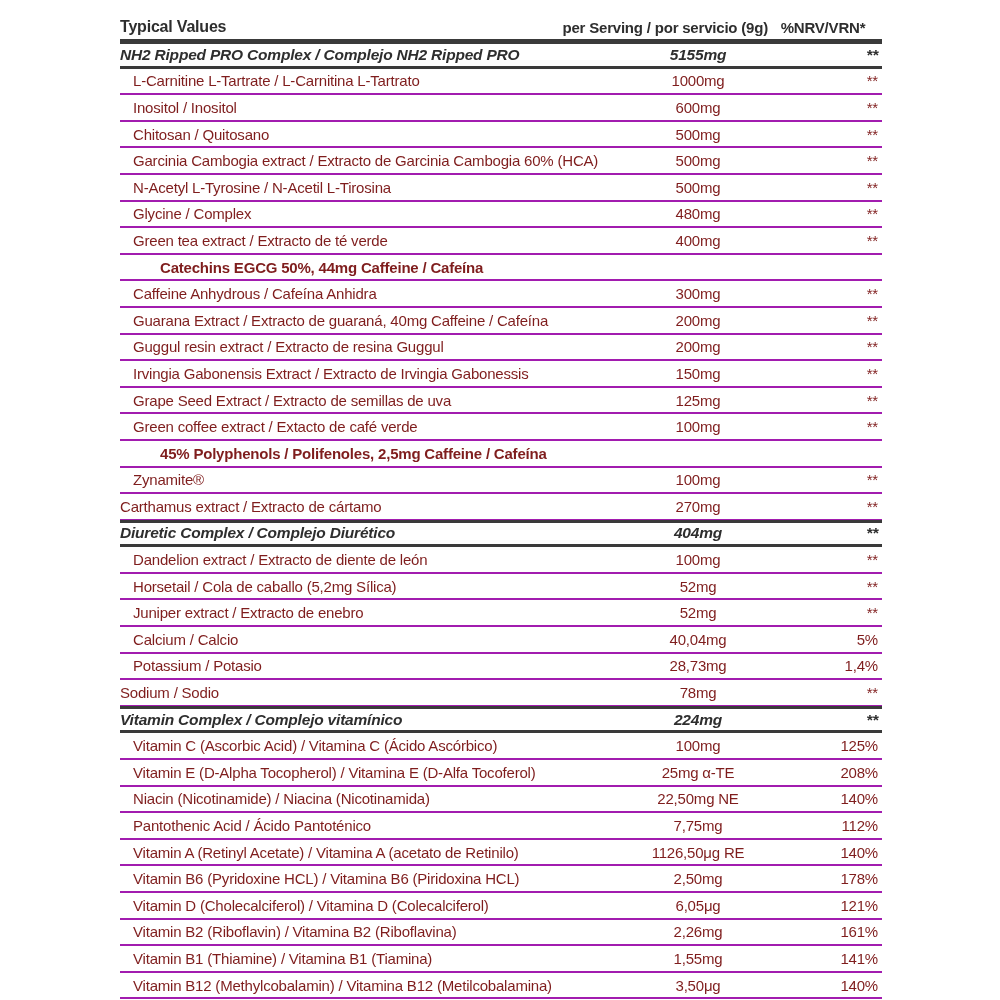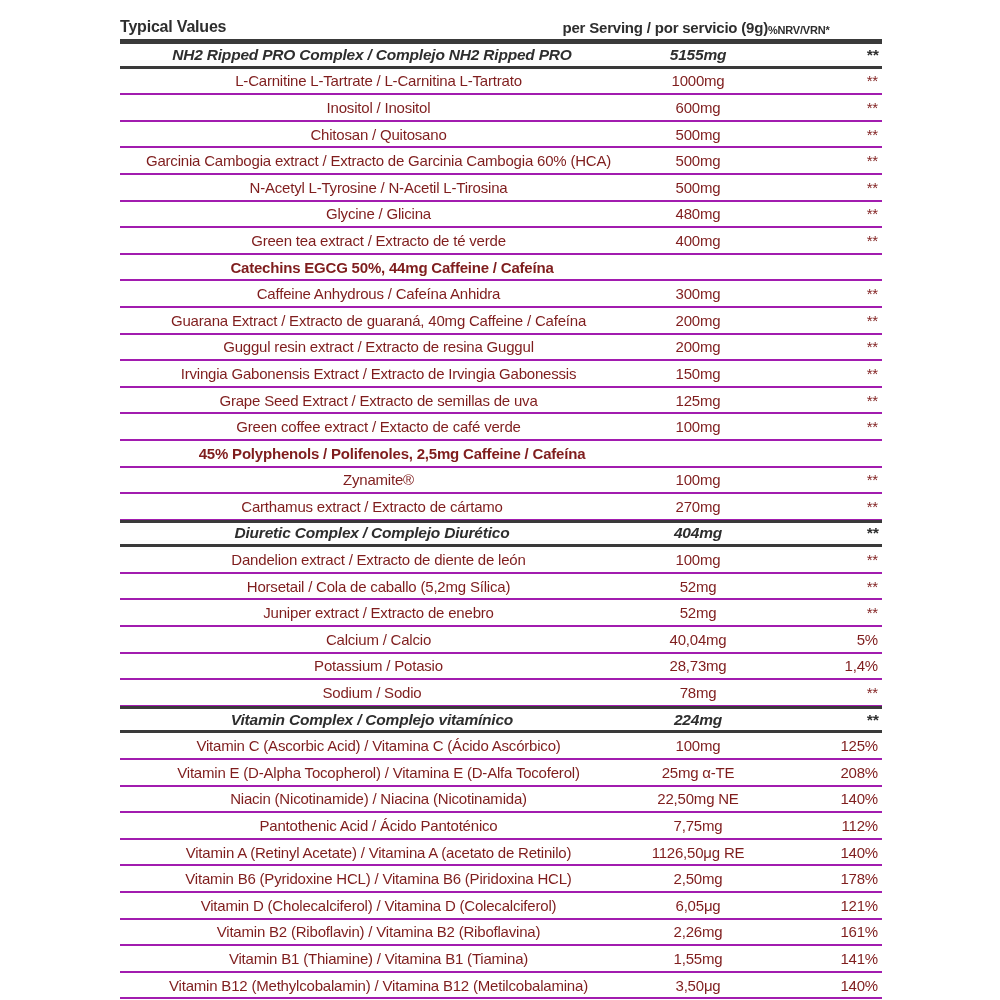--- a/index.html
+++ b/index.html
@@ -40,39 +40,38 @@
   .thead .h-value {
     flex: 0 0 auto;
     font-size: 15px;
     white-space: nowrap;
     text-align: right;
   }
   .thead .h-nrv {
     flex: 0 0 auto;
     width: 110px;
     padding-right: 4px;
-    font-size: 11px;
-    text-align: left;
+    font-size: 15px;
+    text-align: center;
     white-space: nowrap;
   }
   
   .row {
     display: flex;
     align-items: center;
     height: 24.6px;
     border-bottom: 2px solid #a21caf;
     color: #7f1d1d;
     font-size: 15px;
   }
   .row .cell-label {
     flex: 1 1 auto;
     padding-left: 13px;
     white-space: nowrap;
     overflow: hidden;
-    text-align: center;
   }
   .row .cell-value {
     flex: 0 0 auto;
     width: 148px;
     text-align: center;
     white-space: nowrap;
   }
   .row .cell-nrv {
     flex: 0 0 auto;
     width: 106px;
@@ -136,21 +135,21 @@
     <span class="cell-label">Garcinia Cambogia extract / Extracto de Garcinia Cambogia 60% (HCA)</span>
     <span class="cell-value">500mg</span>
     <span class="cell-nrv">**</span>
   </div>
       <div class="row item">
     <span class="cell-label">N-Acetyl L-Tyrosine / N-Acetil L-Tirosina</span>
     <span class="cell-value">500mg</span>
     <span class="cell-nrv">**</span>
   </div>
       <div class="row item">
-    <span class="cell-label">Glycine / Glicina</span>
+    <span class="cell-label">Glycine / Complex</span>
     <span class="cell-value">480mg</span>
     <span class="cell-nrv">**</span>
   </div>
       <div class="row item">
     <span class="cell-label">Green tea extract / Extracto de té verde</span>
     <span class="cell-value">400mg</span>
     <span class="cell-nrv">**</span>
   </div>
       <div class="row subnote">
     <span class="cell-label">Catechins EGCG 50%, 44mg Caffeine / Cafeína</span>

